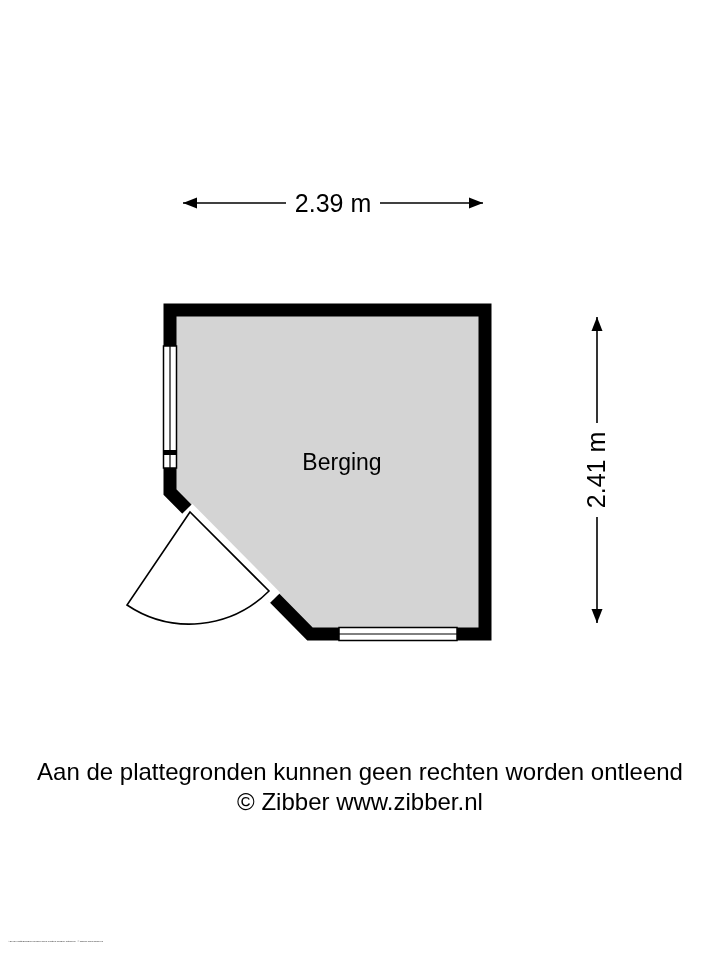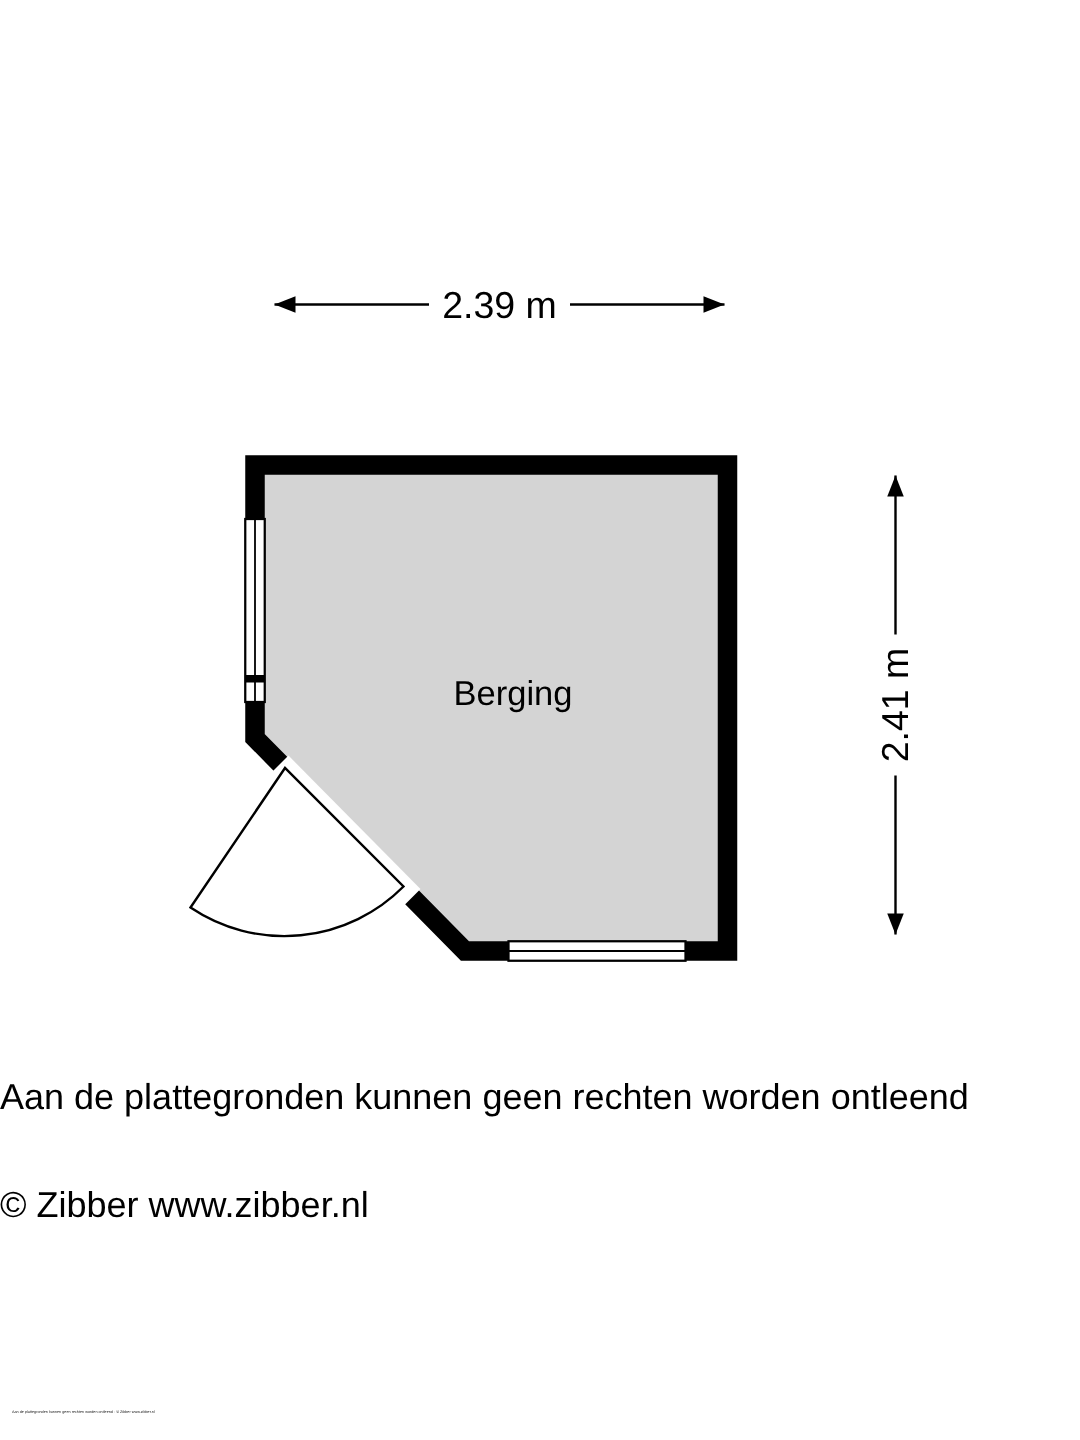--- a/index.html
+++ b/index.html
@@ -11,26 +11,27 @@
     overflow: hidden;
     font-family: "Liberation Sans", sans-serif;
     color: #000;
   }
   .plan-svg { position: absolute; top: 0; left: 0; }
   .plan-svg text { font-family: "Liberation Sans", sans-serif; }
   .footer-line {
     position: absolute;
     left: 0;
     width: 720px;
-    text-align: left;
+    text-align: center;
     color: #000;
     white-space: nowrap;
+    margin-top: 40px;
   }
   #disclaimer { top: 718px; font-size: 24px; }
-  #credit     { top: 790px; font-size: 24px; }
+  #credit     { top: 748px; font-size: 24px; }
   #fineprint {
     position: absolute;
     top: 940px;
     left: 8px;
     font-size: 2.5px;
     line-height: 3px;
     color: #222;
     white-space: nowrap;
   }
 </style>

